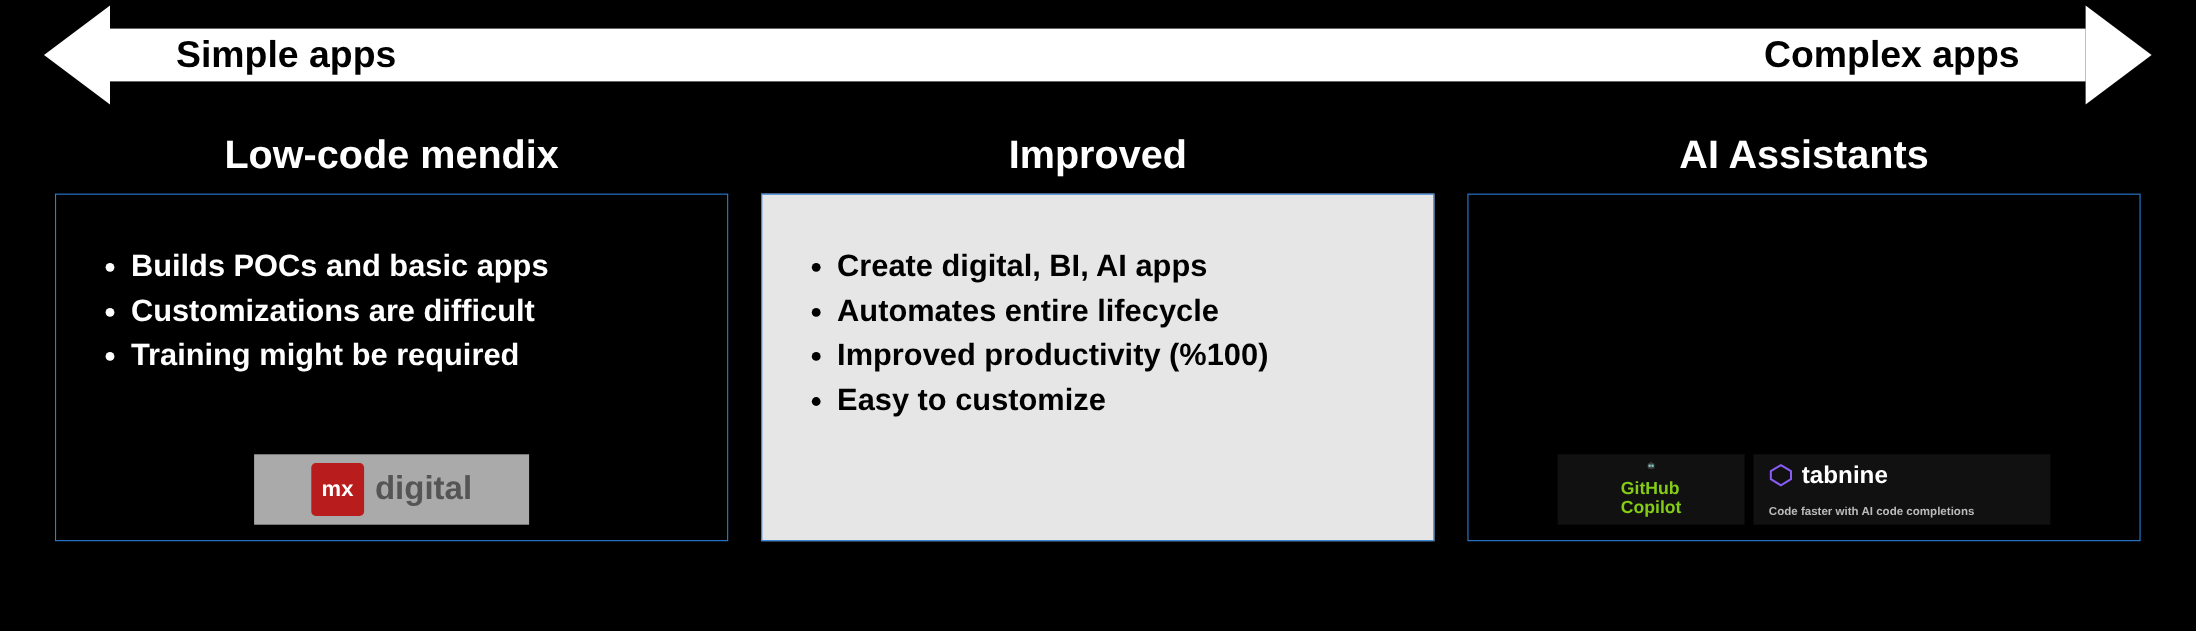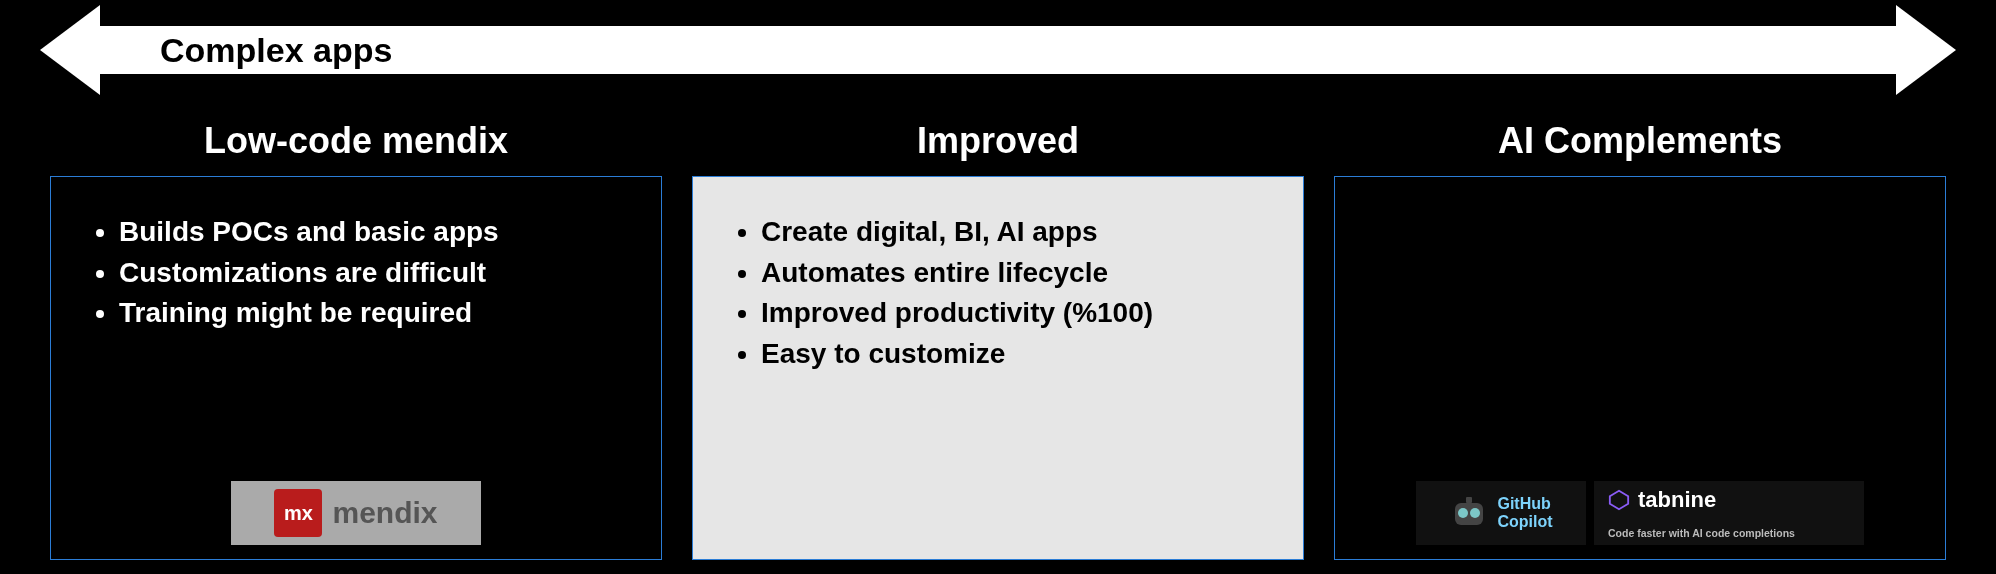--- a/index.html
+++ b/index.html
@@ -65,22 +65,22 @@
       flex-direction: column;
     }
     .col-title {
       text-align: center;
       font-weight: bold;
       font-size: 36px;
       margin-bottom: 14px;
     }
     .col-box {
       border: 1px solid #2b7dd6;
-      padding: 35px 28px 20px 28px;
-      height: 384px;
+      padding: 45px 28px 20px 28px;
+      height: 316px;
       position: relative;
     }
     .col-box.light {
       background: #e6e6e6;
       color: #000;
     }
     .bullets {
       list-style: disc;
       padding-left: 40px;
       font-size: 28px;
@@ -148,22 +148,23 @@
       border-radius: 4px;
     }
     .mendix-text {
       font-size: 30px;
       color: #555;
       font-weight: bold;
     }
     .github {
       background: #111;
       width: 170px;
-      color: #7dd3fc;
+      color: #84cc16;
       gap: 8px;
+      flex-direction: column;
     }
     .robot {
       width: 40px; height: 40px;
     }
     .github-text {
       display: flex; flex-direction: column; line-height: 1.1;
     }
     .github-text .l1 { font-weight: 900; font-size: 16px; }
     .github-text .l2 { font-weight: 900; font-size: 16px; }
     .tabnine {
@@ -184,58 +185,59 @@
     }
     .tabnine-name { font-size: 22px; font-weight: 600; }
     .tabnine-sub { font-size: 10.5px; color: #bbb; }
   </style>
 </head>
 <body>
 
 <div class="spectrum-arrow">
   <div class="arrow-head-left"></div>
   <div class="arrow-bar">
+    <span class="spectrum-label">Simple apps</span>
     <span class="spectrum-label">Complex apps</span>
   </div>
   <div class="arrow-head-right"></div>
 </div>
 
 <div class="columns">
 
   <div class="col">
     <div class="col-title">Low-code mendix</div>
     <div class="col-box">
       <ul class="bullets">
         <li>Builds POCs and basic apps</li>
         <li>Customizations are difficult</li>
         <li>Training might be required</li>
       </ul>
       <div class="logos-row">
         <div class="logo-block mendix">
           <div class="mx-sq">mx</div>
-          <div class="mendix-text">mendix</div>
+          <div class="mendix-text">digital</div>
         </div>
       </div>
     </div>
   </div>
 
   <div class="col">
     <div class="col-title">Improved</div>
     <div class="col-box light">
       <ul class="bullets">
         <li>Create digital, BI, AI apps</li>
         <li>Automates entire lifecycle</li>
         <li>Improved productivity (%100)</li>
         <li>Easy to customize</li>
       </ul>
     </div>
   </div>
 
   <div class="col">
-    <div class="col-title">AI Complements</div>
+    <div class="col-title">AI Assistants</div>
     <div class="col-box">
       <div class="logos-row">
         <div class="logo-block github">
           <svg class="robot" viewBox="0 0 40 40">
             <rect x="6" y="10" width="28" height="22" rx="6" fill="#444"></rect>
             <circle cx="14" cy="20" r="5" fill="#7cc7c7"></circle>
             <circle cx="26" cy="20" r="5" fill="#7cc7c7"></circle>
             <rect x="17" y="4" width="6" height="6" rx="1" fill="#444"></rect>
           </svg>
           <div class="github-text">

